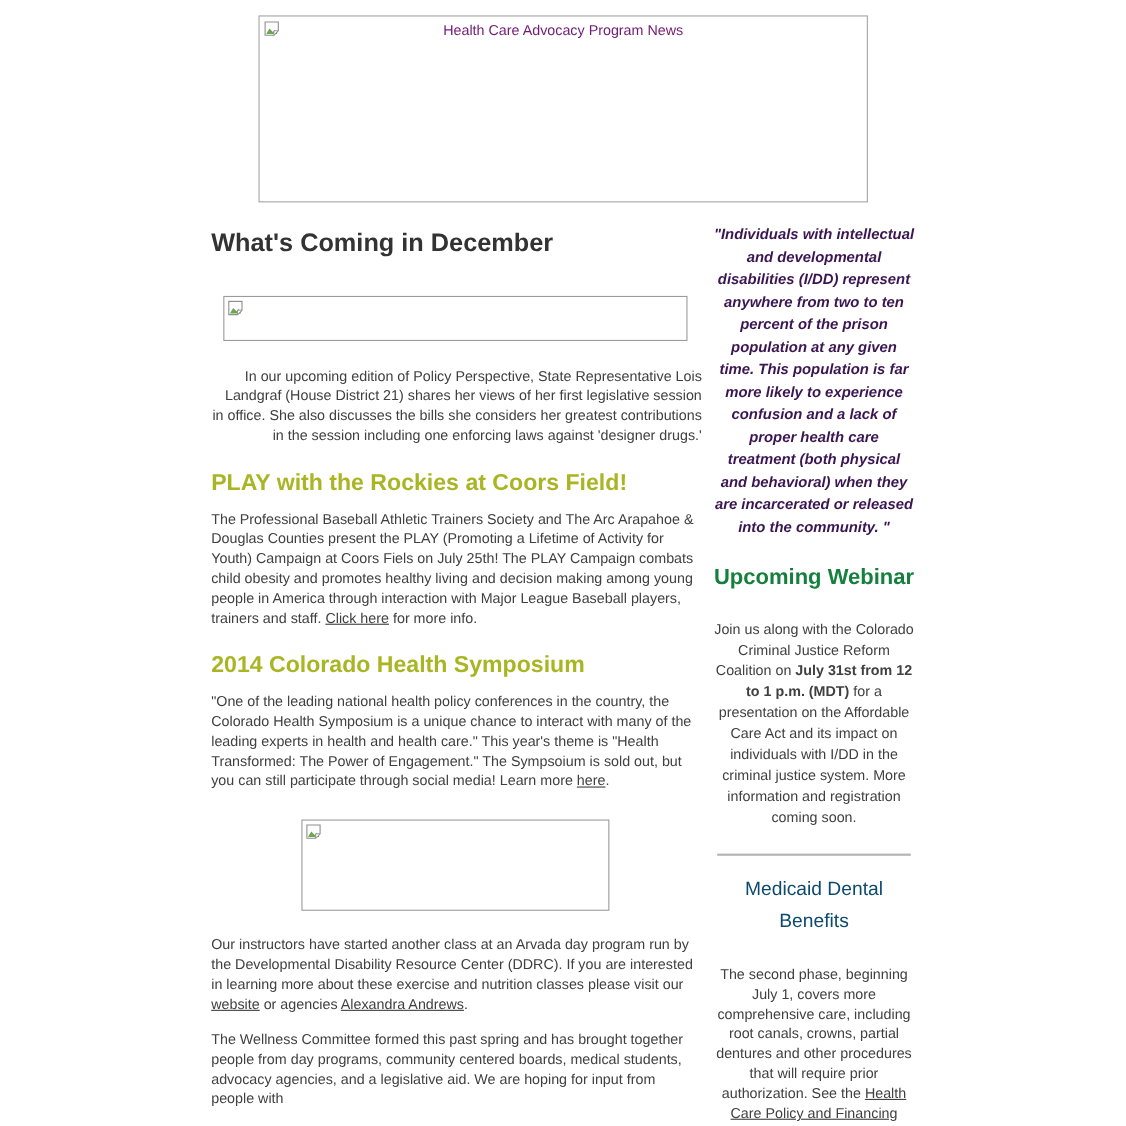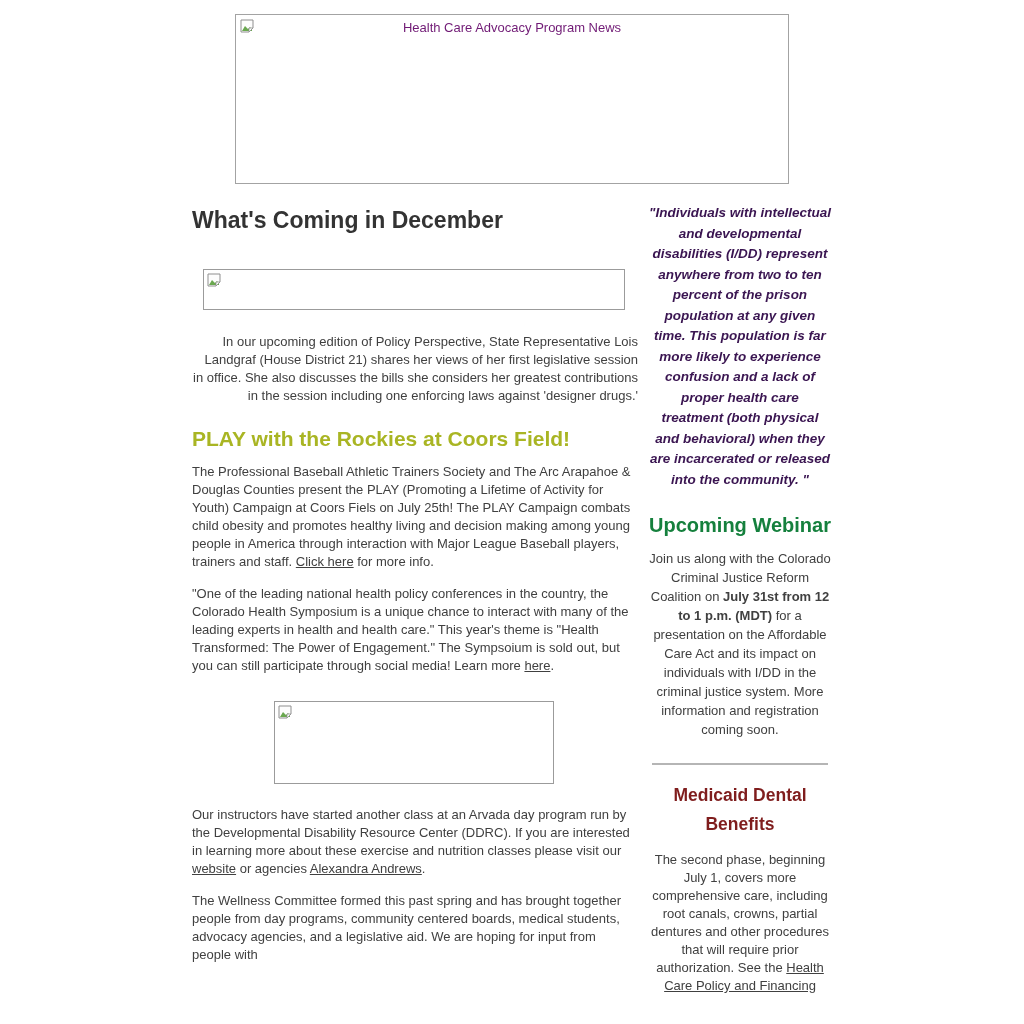--- a/index.html
+++ b/index.html
@@ -89,33 +89,33 @@
     line-height: 20.5px;
     color: #3a1551;
   }
   .sidebar h2.webinar-h {
     margin: 24px 0 0 0;
     font-size: 20px;
     line-height: 23px;
     color: #15803d;
     font-weight: bold;
   }
-  .sidebar p { margin: 12px 0 0 0; }
+  .sidebar p { margin: 25px 0 0 0; }
   .sb-divider {
     margin: 24px auto 0 auto;
     width: 176px;
     border: none;
     border-top: 2px solid #b5b5b5;
   }
   .sidebar h2.dental-h {
     margin: 16px 0 0 0;
     font-size: 17.5px;
     line-height: 29px;
-    color: #7f1d1d;
-    font-weight: bold;
+    color: #0c4a6e;
+    font-weight: normal;
   }
   .dental-p { font-size: 13px; line-height: 18px; }
   b.inline-bold { font-weight: bold; }
 </style>
 </head>
 <body>
 
 <div class="header-box">
   <svg class="broken-icon" viewBox="0 0 16 16">
     <polygon points="1,1 13,1 13,9 9,13 1,13" fill="#fdfdfd" stroke="#8f8f8f" stroke-width="1"></polygon>
@@ -137,20 +137,21 @@
     </svg>
   </div>
 
   <p class="p-gap">
     <span>In our upcoming edition of Policy Perspective, State Representative Lois Landgraf (House District 21) shares her views of her first legislative session in office. She also discusses the bills she considers her greatest contributions in the session including one enforcing laws against 'designer drugs.'</span>
   </p>
 
   <h2>PLAY with the Rockies at Coors Field!</h2>
   <p class="p-gap2"><span>The Professional Baseball Athletic Trainers Society and The Arc Arapahoe &amp; Douglas Counties present the PLAY (Promoting a Lifetime of Activity for Youth) Campaign at Coors Fiels on July 25th! The PLAY Campaign combats child obesity and promotes healthy living and decision making among young people in America through interaction with Major League Baseball players, trainers and staff. </span><a class="lnk">Click here</a><span> for more info.</span></p>
 
+  <h2>2014 Colorado Health Symposium</h2>
   <p class="p-gap2"><span>"One of the leading national health policy conferences in the country, the Colorado Health Symposium is a unique chance to interact with many of the leading experts in health and health care."  This year's theme is "Health Transformed: The Power of Engagement."  The Sympsoium is sold out, but you can still participate through social media! Learn more </span><a class="lnk">here</a><span>.</span></p>
 
   <div class="ph ph2">
     <svg class="broken-icon" viewBox="0 0 16 16">
       <polygon points="1,1 13,1 13,9 9,13 1,13" fill="#fdfdfd" stroke="#8f8f8f" stroke-width="1"></polygon>
       <polygon points="2,12 5,7 8,10 10,8 12,11 12,12" fill="#6aa84f"></polygon>
       <polygon points="13,9 9,13 9,9" fill="#ffffff" stroke="#8f8f8f" stroke-width="0.8"></polygon>
     </svg>
   </div>
 

